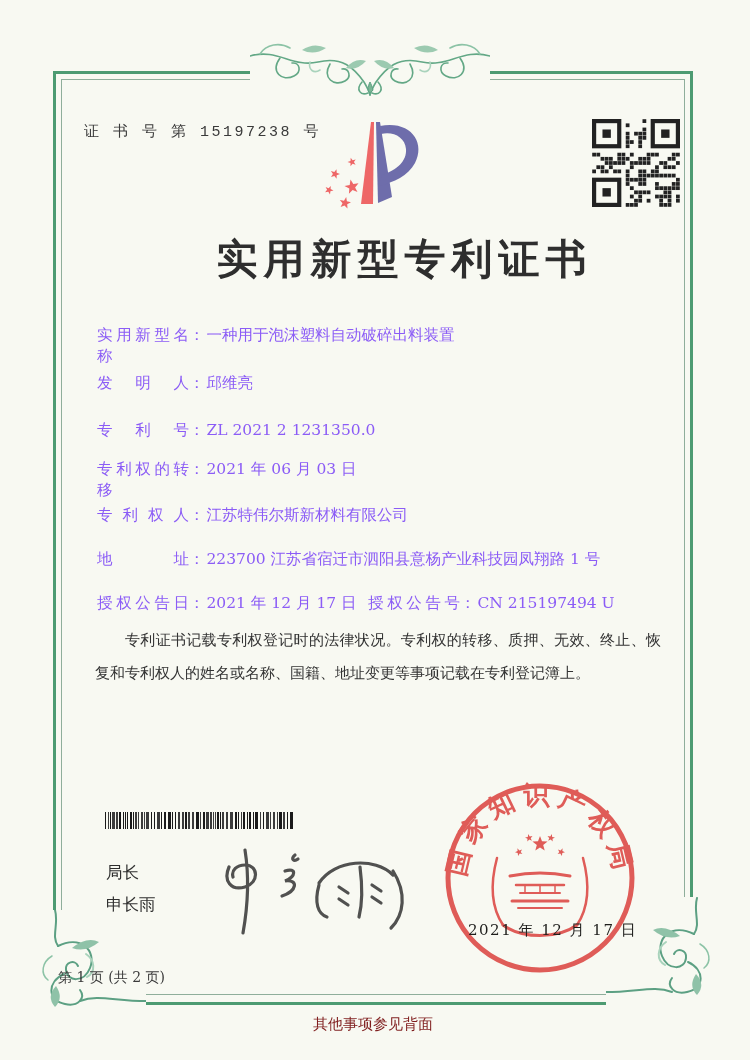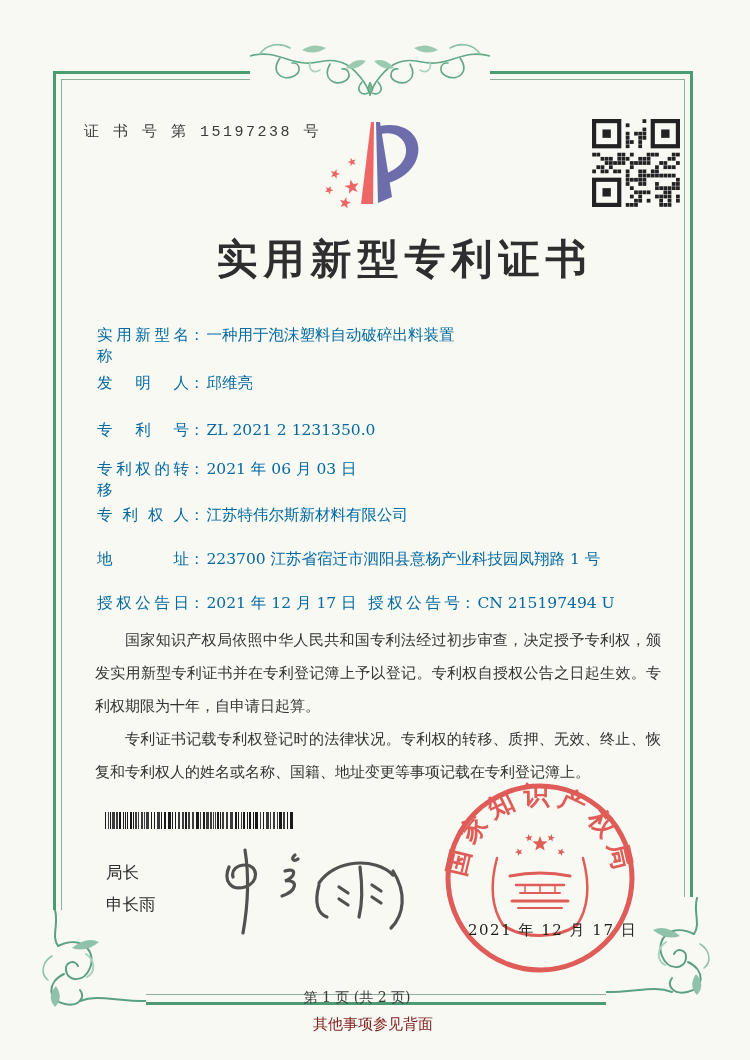--- a/index.html
+++ b/index.html
@@ -17,40 +17,40 @@
   .ornament{position:absolute;z-index:2;background:#f8f9f2;}
   .flip-x{transform:scaleX(-1);}
   
   .cert-no{position:absolute;left:84px;top:122px;font-size:15px;letter-spacing:2.5px;
     color:#3a3a3a;z-index:3;font-family:Liberation Mono, monospace;}
   .logo{position:absolute;left:300px;top:100px;z-index:3;}
   .qr{position:absolute;left:592px;top:119px;z-index:3;}
   .title{position:absolute;left:53px;top:232px;width:703px;text-align:center;
     font-size:41px;font-weight:600;letter-spacing:6px;color:#2e2e2e;z-index:3;}
   
-  .row{position:absolute;left:97px;white-space:nowrap;font-size:15.5px;color:#0369a1;z-index:3;}
+  .row{position:absolute;left:97px;white-space:nowrap;font-size:15.5px;color:#8b5cf6;z-index:3;}
   .lbl{display:inline-block;width:92px;text-align:justify;text-align-last:justify;
     white-space:normal;vertical-align:top;}
   .colon{display:inline-block;}
   .val{display:inline-block;margin-left:2px;}
   .pair2{position:absolute;left:271px;top:0;white-space:nowrap;}
   
   .paras{position:absolute;left:95px;top:624px;width:566px;z-index:3;}
   .paras p{margin:0;font-size:15px;line-height:33px;text-align:justify;
     text-indent:2em;color:#333;}
   
   .barcode{position:absolute;left:105px;top:812px;z-index:3;}
   .sig-title{position:absolute;left:106px;top:862px;font-size:16.5px;color:#2f2f2f;z-index:3;}
   .sig-name{position:absolute;left:106px;top:894px;font-size:16.5px;color:#2f2f2f;z-index:3;text-align:center;}
   .sig-hand{position:absolute;left:215px;top:845px;z-index:4;}
   .seal{position:absolute;left:440px;top:778px;z-index:5;opacity:.92;}
   .seal-date{position:absolute;left:468px;top:921px;font-size:15px;letter-spacing:1.5px;
     color:#1e1e1c;z-index:6;}
-  .page-no{position:absolute;left:37px;top:969px;width:640px;text-align:center;
-    font-size:14px;color:#3a3a3a;z-index:3;margin-top:20px;}
+  .page-no{position:absolute;left:58px;top:969px;width:640px;text-align:left;
+    font-size:14px;color:#3a3a3a;z-index:3;}
   .back-note{position:absolute;left:53px;top:1015px;width:640px;text-align:center;
     font-size:15px;color:#7f1d1d;z-index:3;}
 </style>
 </head>
 <body>
 
 <div class="frame-outer"></div>
 <div class="frame-inner"></div>
 
 <svg class="ornament" style="left:250px;top:40px" width="240" height="58" viewBox="0 0 240 58">
@@ -266,21 +266,20 @@
   <span class="lbl">地址</span><span class="colon">：</span><span class="val">223700 江苏省宿迁市泗阳县意杨产业科技园凤翔路 1 号</span>
 </div>
 <div class="row" style="top:593px">
   <span class="lbl">授权公告日</span><span class="colon">：</span><span class="val">2021 年 12 月 17 日</span>
   <span class="pair2">
     <span class="lbl">授权公告号</span><span class="colon">：</span><span class="val">CN 215197494 U</span>
   </span>
 </div>
 
 <div class="paras">
-  <p>国家知识产权局依照中华人民共和国专利法经过初步审查，决定授予专利权，颁发实用新型专利证书并在专利登记簿上予以登记。专利权自授权公告之日起生效。专利权期限为十年，自申请日起算。</p>
   <p>专利证书记载专利权登记时的法律状况。专利权的转移、质押、无效、终止、恢复和专利权人的姓名或名称、国籍、地址变更等事项记载在专利登记簿上。</p>
 </div>
 
 <svg class="barcode" width="188" height="17" viewBox="0 0 188 17">
   <g id="barcode-bars">
       <rect x="0" y="0" width="1" height="17" fill="#1a1a1a"></rect>
       <rect x="3" y="0" width="1" height="17" fill="#3c3c3c"></rect>
       <rect x="5" y="0" width="1" height="17" fill="#1a1a1a"></rect>
       <rect x="7" y="0" width="3" height="17" fill="#3c3c3c"></rect>
       <rect x="11" y="0" width="2" height="17" fill="#3c3c3c"></rect>

